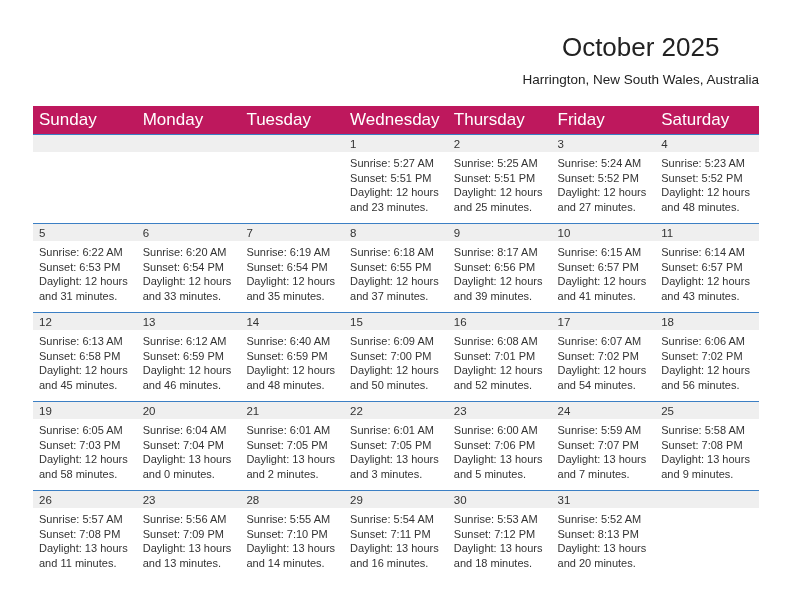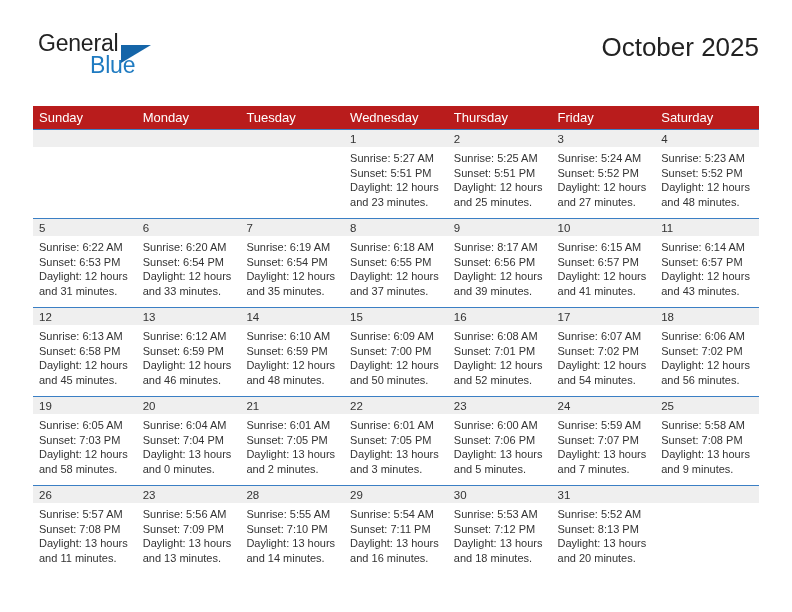--- a/index.html
+++ b/index.html
@@ -90,23 +90,23 @@
   .calendar {
     position: absolute;
     left: 33px;
     top: 106px;
     width: 726px;
     border-collapse: collapse;
     table-layout: fixed;
   }
 
   .calendar th {
-    background: #b91c1c;
+    background: #be185d;
     color: #ffffff;
-    font-size: 13px;
+    font-size: 17px;
     font-weight: normal;
     text-align: left;
     padding: 4px 0 4px 6px;
     height: 14px;
     border: none;
   }
 
   .week-row > td {
     border-top: 1px solid #3b7fc4;
     padding: 0;
@@ -142,28 +142,24 @@
     white-space: nowrap;
   }
 </style>
 </head>
 <body>
 
 <div class="page">
 
   <div class="masthead">
 
-    <div class="logo">
-      <span class="logo-general">General</span>
-      <span class="logo-triangle"></span>
-      <span class="logo-blue">Blue</span>
-    </div>
 
     <div class="title-block">
       <div class="cal-title">October 2025</div>
+      <div class="cal-subtitle">Harrington, New South Wales, Australia</div>
     </div>
 
   </div>
 
   <table class="calendar">
     <thead>
       <tr id="weekday-header-row">
           <th>Sunday</th>
           <th>Monday</th>
           <th>Tuesday</th>
@@ -334,21 +330,21 @@
                 <div>Sunset: 6:59 PM</div>
                 <div>Daylight: 12 hours</div>
                 <div>and 46 minutes.</div>
               </div>
             </div>
           </td>
           <td>
             <div class="daycell">
               <div class="daynum-band">14</div>
               <div class="day-details">
-                <div>Sunrise: 6:10 AM</div>
+                <div>Sunrise: 6:40 AM</div>
                 <div>Sunset: 6:59 PM</div>
                 <div>Daylight: 12 hours</div>
                 <div>and 48 minutes.</div>
               </div>
             </div>
           </td>
           <td>
             <div class="daycell">
               <div class="daynum-band">15</div>
               <div class="day-details">

